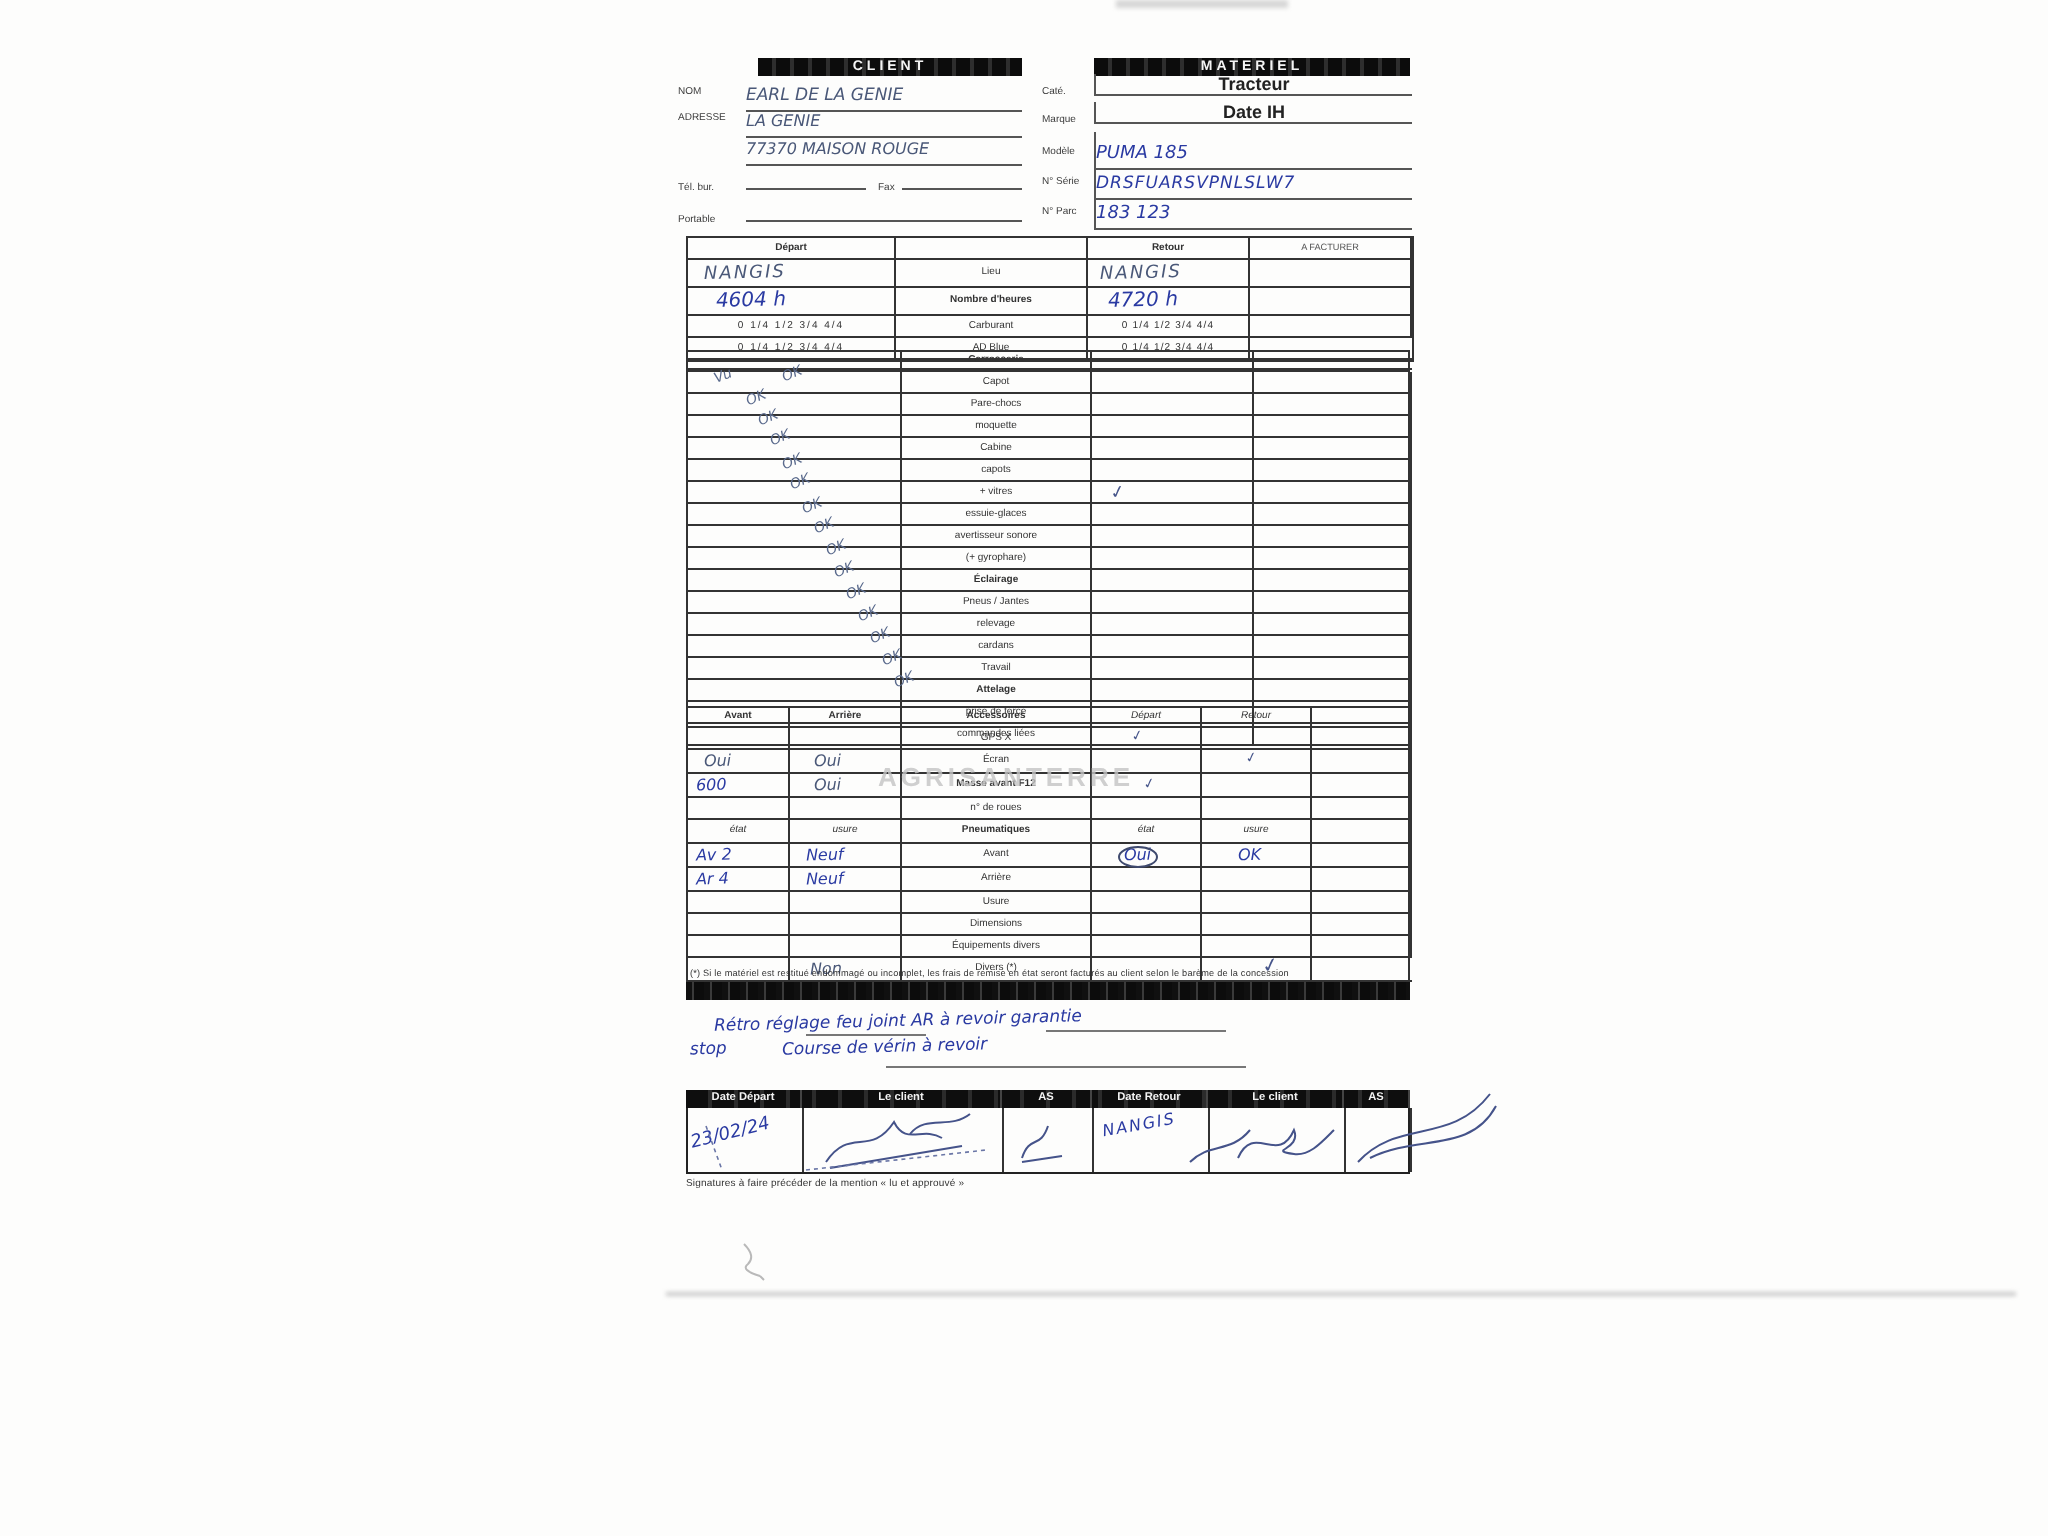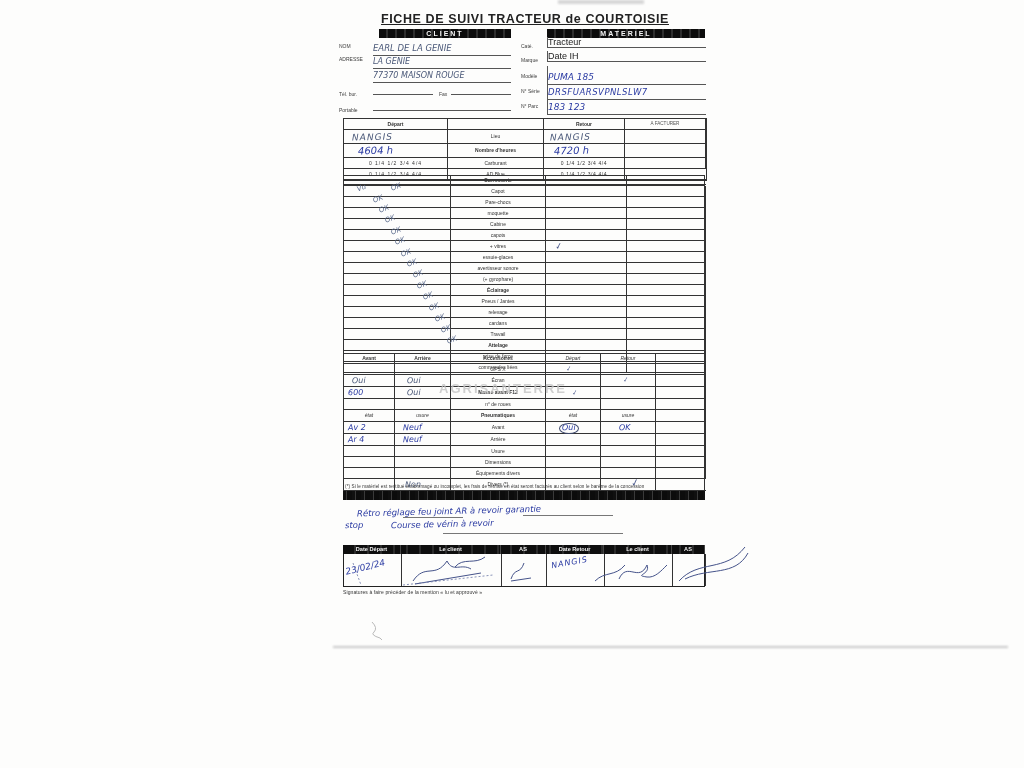--- a/index.html
+++ b/index.html
@@ -8,21 +8,21 @@
   #form{position:absolute;left:339px;top:10px;width:372px;height:606px;background:transparent;}
   .abs{position:absolute;}
   .title{width:100%;text-align:center;font-size:12.5px;font-weight:bold;letter-spacing:.6px;
     text-decoration:underline;color:#222;}
   .bar{background:#111;color:#f4f4f4;font-size:7px;font-weight:bold;letter-spacing:2px;
     text-align:center;line-height:9px;height:9px;
     background-image:repeating-linear-gradient(90deg,#0c0c0c 0 7px,#2e2e2e 7px 9px);}
   .lbl{font-size:5px;color:#3c3c3c;}
   .fld{display:flex;align-items:flex-end;}
   .fv{flex:1;border-bottom:1px solid #555;min-height:9px;position:relative;}
-  .printed{font-size:9px;font-weight:400;text-align:left;color:#222;}
+  .printed{font-size:9px;font-weight:700;text-align:center;color:#222;}
   .hw{font-family:"DejaVu Sans", sans-serif;font-style:italic;color:#4a5878;font-size:8px;
     transform:rotate(-1.5deg);white-space:nowrap;}
   .hwb{color:#2a3aa2;}
   .grid{display:grid;border:1px solid #333;}
   .cell{border-right:1px solid #333;border-bottom:1px solid #333;position:relative;
     font-size:5px;overflow:visible;}
   .cell:last-child,.nr{border-right:none;}
   .cl{text-align:center;line-height:10px;color:#333;}
   .bold{font-weight:bold;}
   .mark{position:absolute;font-family:"DejaVu Sans",sans-serif;font-style:italic;
@@ -51,21 +51,20 @@
 <div id="stage">
 
   <div class="artifact" style="left:558px;top:0;width:86px;height:4px;"></div>
   <div class="artifact" style="left:333px;top:646px;width:675px;height:2px;background:#c9c9c9;"></div>
   <svg class="abs" style="left:366px;top:618px;width:30px;height:26px;">
     <path d="M6,4 q6,6 2,10 q-4,3 6,6 M14,20 l2,2" stroke="#b9b9b9" stroke-width="1" fill="none"></path>
   </svg>
 
   <div id="form">
 
-    <div class="abs title" style="top:2px;">FICHE DE SUIVI TRACTEUR de COURTOISIE</div>
 
     <div class="abs" style="left:4px;top:19px;width:362px;height:90px;">
 
       <div class="abs" style="left:0;top:0;width:168px;height:90px;">
         <div class="bar abs" style="left:36px;top:0;width:132px;">CLIENT</div>
         <div class="abs lbl" style="left:-4px;top:14px;">NOM</div>
         <div class="abs fld" style="left:30px;top:8px;width:138px;">
           <div class="fv"><span class="hw" style="font-size:8.5px;">EARL DE LA GENIE</span></div>
         </div>
         <div class="abs lbl" style="left:-4px;top:27px;">ADRESSE</div>

